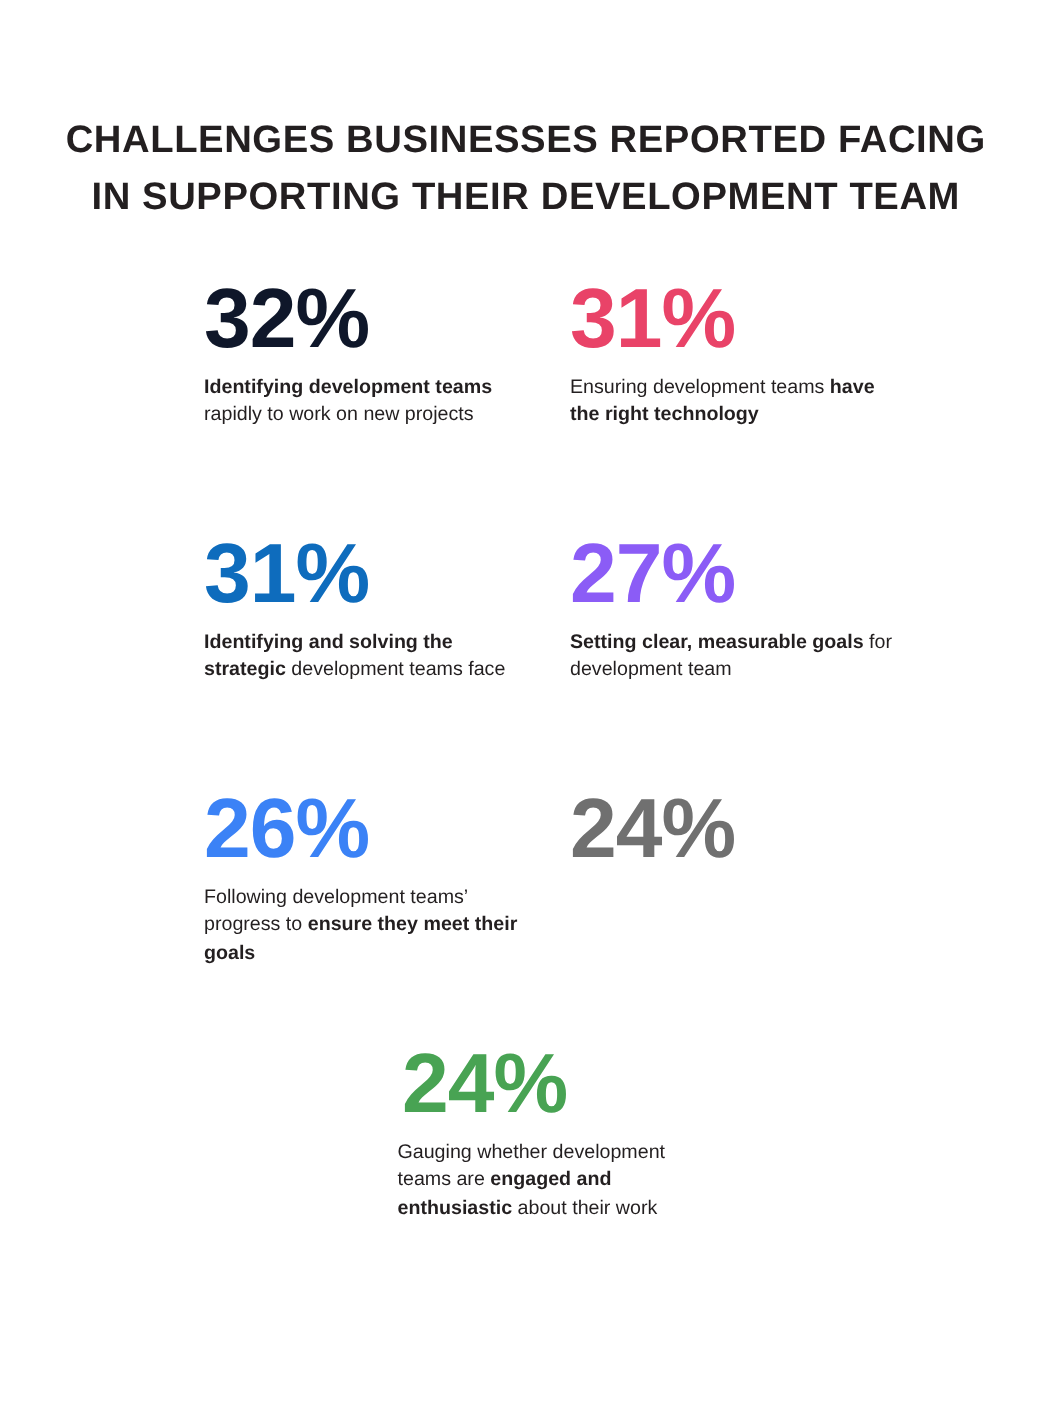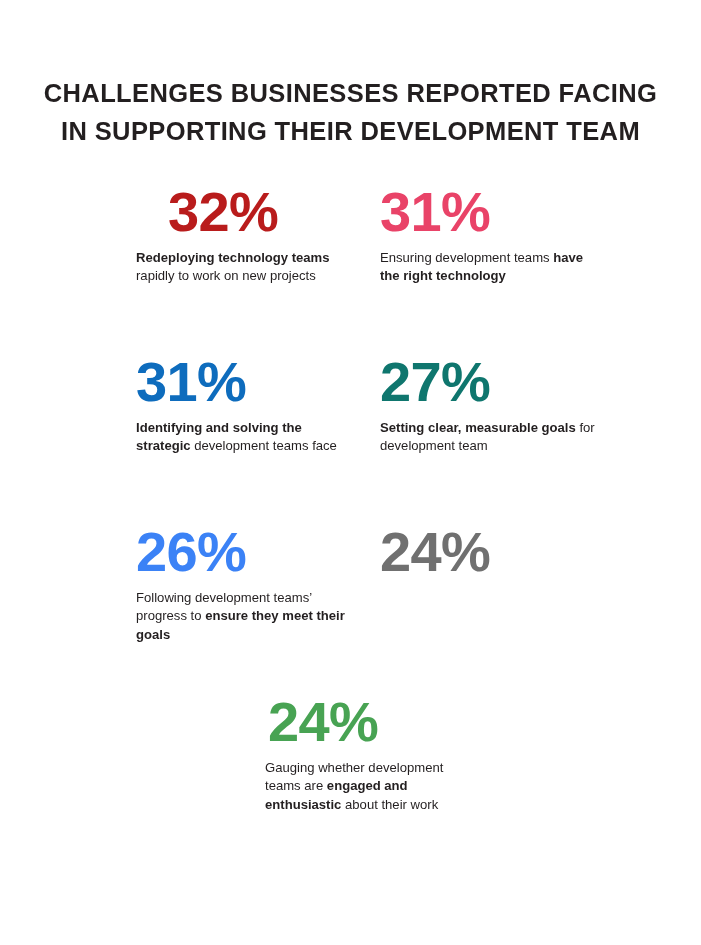--- a/index.html
+++ b/index.html
@@ -100,23 +100,23 @@
   <h1 class="title">
     <span class="tline">CHALLENGES BUSINESSES REPORTED FACING</span>
     <span class="tline">IN SUPPORTING THEIR DEVELOPMENT TEAM</span>
   </h1>
 
   <div class="stats">
 
     <div class="stat-row">
 
       <div class="stat-block col-left">
-        <div class="stat-number" style="color: #b91c1c; margin-left: 32px;">32%</div>
+        <div class="stat-number" style="color: #0f172a;">32%</div>
         <div class="stat-caption">
-          <b>Redeploying technology teams</b><span> rapidly to work on new projects</span>
+          <b>Identifying development teams</b><span> rapidly to work on new projects</span>
         </div>
       </div>
 
       <div class="stat-block col-right">
         <div class="stat-number" style="color: rgb(233, 67, 104);">31%</div>
         <div class="stat-caption">
           <span>Ensuring development teams </span><b>have the right technology</b>
         </div>
       </div>
 
@@ -125,21 +125,21 @@
     <div class="stat-row">
 
       <div class="stat-block col-left">
         <div class="stat-number" style="color: rgb(14, 108, 189);">31%</div>
         <div class="stat-caption">
           <b>Identifying and solving the strategic</b><span> development teams face</span>
         </div>
       </div>
 
       <div class="stat-block col-right">
-        <div class="stat-number" style="color: #0f766e;">27%</div>
+        <div class="stat-number" style="color: #8b5cf6;">27%</div>
         <div class="stat-caption">
           <b>Setting clear, measurable goals</b><span> for development team</span>
         </div>
       </div>
 
     </div>
 
     <div class="stat-row">
 
       <div class="stat-block col-left">

